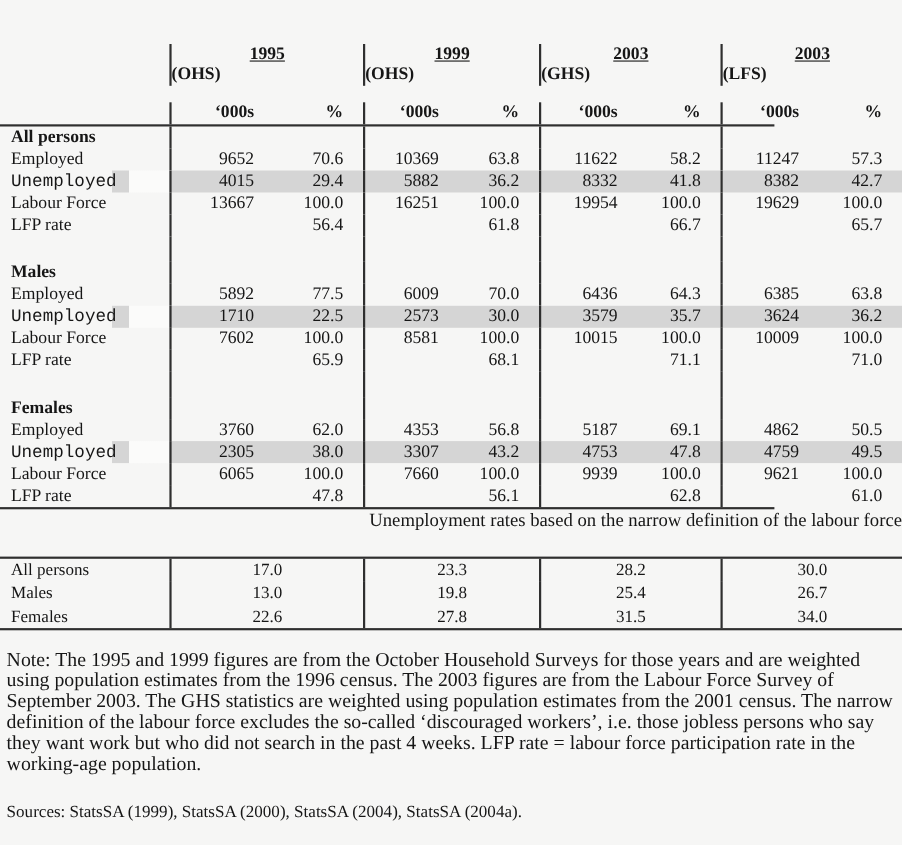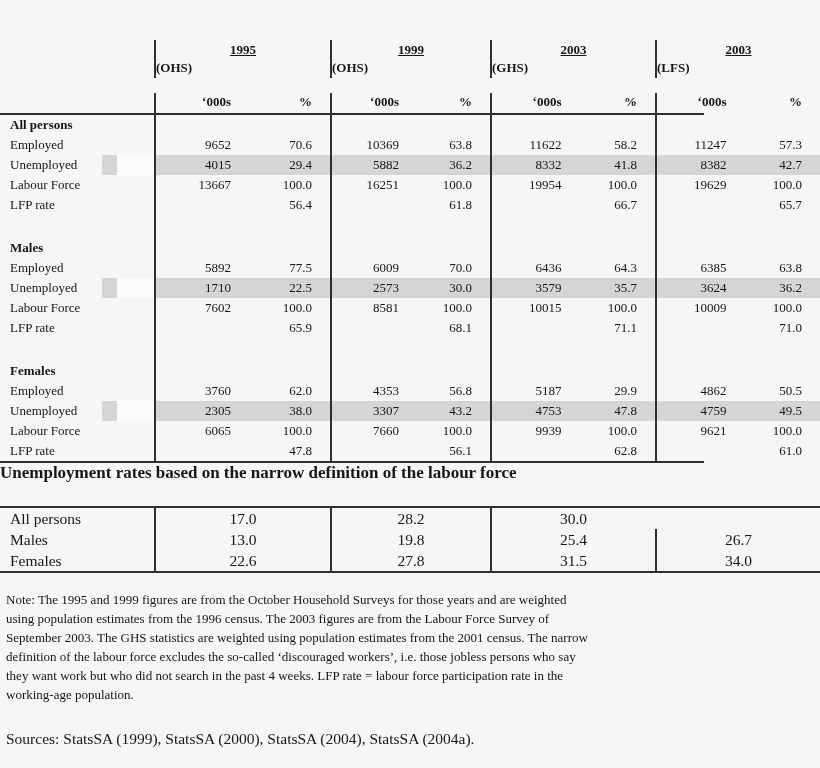--- a/index.html
+++ b/index.html
@@ -18,52 +18,52 @@
   }
   .page{position:relative;width:820px;height:768px;}
 
   
   .row{display:grid;grid-template-columns:154px 176px 160px 165px 165px;}
   .cell{min-height:1px;}
   .grp{border-left:2px solid var(--line);}
   .lbl{padding-left:10px;}
 
   
-  .t1{position:absolute;left:0;top:40px;width:704px;border-bottom:2px solid var(--line);font-size:13px;}
+  .t1{position:absolute;left:0;top:40px;width:704px;border-bottom:2px solid var(--line);font-size:16px;}
   .hdr-year .cell{height:20px;line-height:20px;text-align:center;font-weight:bold;}
   .hdr-year .lbl,.hdr-survey .lbl,.hdr-sub .lbl{border:none;}
   .hdr-year .u{text-decoration:underline;}
   .hdr-survey .cell{height:18px;line-height:16px;font-weight:bold;}
   .hdr-sub{border-bottom:2px solid var(--line);margin-top:15px;}
   .hdr-sub .cell{height:20px;line-height:18px;font-weight:bold;}
   .drow{height:20px;line-height:20px;}
   .blank{height:23px;}
   .sechdr{font-weight:bold;}
   .grp-flex{display:flex;}
   .va{display:inline-block;width:50%;text-align:right;padding-right:12px;}
   .vb{display:inline-block;width:50%;text-align:right;padding-right:18px;}
   .shaded .grp{background:var(--highlight);}
   .shaded .lbl{background:linear-gradient(to right,
       rgba(0,0,0,0) 0px, rgba(0,0,0,0) 102px,
       var(--highlight) 102px, var(--highlight) 117px,
-      #fbfbfa 117px, #fbfbfa 154px);}
+      #fbfbfa 117px, #fbfbfa 154px);font-family:Liberation Mono, monospace;}
 
   
-  .t2title{position:absolute;left:0;top:463px;width:820px;text-align:left;
-    font-weight:bold;font-size:17px;}
+  .t2title{position:absolute;left:0;top:463px;width:820px;text-align:right;
+    font-weight:normal;font-size:17px;}
 
   
   .t2{position:absolute;left:0;top:506px;width:820px;
     border-top:2px solid var(--line);border-bottom:2px solid var(--line);font-size:15.5px;}
   .t2row{height:21px;line-height:21px;}
   .t2val{text-align:center;}
 
   
   .note{position:absolute;left:6px;top:590px;width:808px;
-    font-size:13px;line-height:19px;white-space:pre-line;}
+    font-size:18px;line-height:19px;white-space:pre-line;}
   .sources{position:absolute;left:6px;top:729px;width:808px;
     font-size:15.5px;line-height:19px;}
 </style>
 </head>
 <body>
 
 <div class="page">
 
   <div class="t1">
 
@@ -296,21 +296,21 @@
           <div class="cell grp grp-flex">
             <span class="va">3760</span>
             <span class="vb">62.0</span>
           </div>
           <div class="cell grp grp-flex">
             <span class="va">4353</span>
             <span class="vb">56.8</span>
           </div>
           <div class="cell grp grp-flex">
             <span class="va">5187</span>
-            <span class="vb">29.9</span>
+            <span class="vb">69.1</span>
           </div>
           <div class="cell grp grp-flex">
             <span class="va">4862</span>
             <span class="vb">50.5</span>
           </div>
         </div>
         <div class="row drow shaded">
           <div class="cell lbl">Unemployed</div>
           <div class="cell grp grp-flex">
             <span class="va">2305</span>
@@ -370,20 +370,21 @@
       </div>
   </div>
 
   <div class="t2title">Unemployment rates based on the narrow definition of the labour force</div>
 
   <div class="t2">
     <div id="t2-body">
         <div class="row t2row">
           <div class="cell lbl">All persons</div>
           <div class="cell grp t2val">17.0</div>
+          <div class="cell grp t2val">23.3</div>
           <div class="cell grp t2val">28.2</div>
           <div class="cell grp t2val">30.0</div>
         </div>
         <div class="row t2row">
           <div class="cell lbl">Males</div>
           <div class="cell grp t2val">13.0</div>
           <div class="cell grp t2val">19.8</div>
           <div class="cell grp t2val">25.4</div>
           <div class="cell grp t2val">26.7</div>
         </div>

